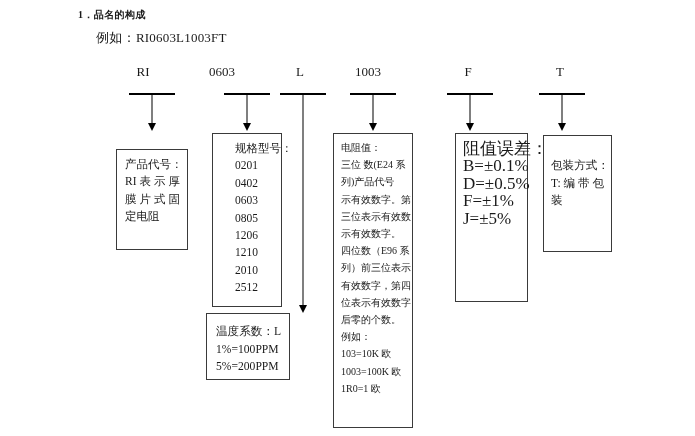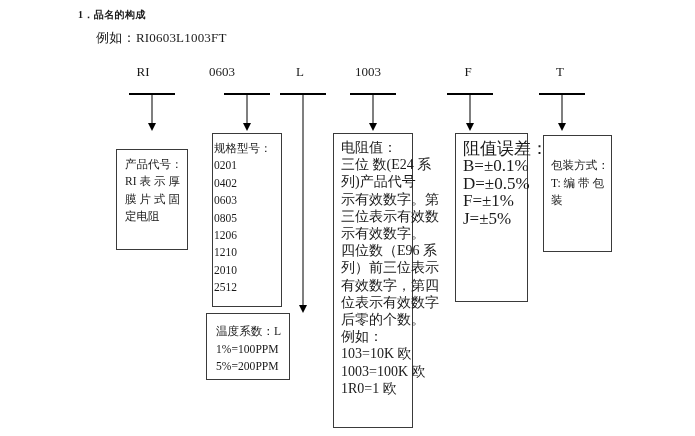--- a/index.html
+++ b/index.html
@@ -101,25 +101,25 @@
   }
 
   
   #box-product   { left: 116px; top: 133px; width: 72px;  height: 101px; }
   #box-size      { left: 212px; top: 133px; width: 70px;  height: 174px; }
   #box-tempco    { left: 206px; top: 313px; width: 84px;  height: 67px;  }
   #box-resist    { left: 333px; top: 133px; width: 80px;  height: 295px; }
   #box-tol       { left: 455px; top: 133px; width: 73px;  height: 169px; }
   #box-pack      { left: 543px; top: 135px; width: 69px;  height: 117px; }
 
-  #box-resist { line-height: 17.2px; font-size: 14px; padding-top: 5px; }
+  #box-resist { line-height: 17.2px; font-size: 10px; padding-top: 5px; }
   #box-tol    { font-size: 17px; }
   #box-pack   { font-size: 11.6px; line-height: 17.6px; padding-top: 21px; }
   #box-tempco { font-size: 11.6px; line-height: 17.6px; padding-top: 9px; padding-left: 9px; }
-  #box-size   { padding-left: 1px; }
+  #box-size   { padding-left: 22px; }
   #box-product{ padding-left: 8px; margin-top: 16px; }
 </style>
 </head>
 <body>
 
 <div id="page">
 
   <div class="heading">1．品名的构成</div>
 
   <div class="example-line">

